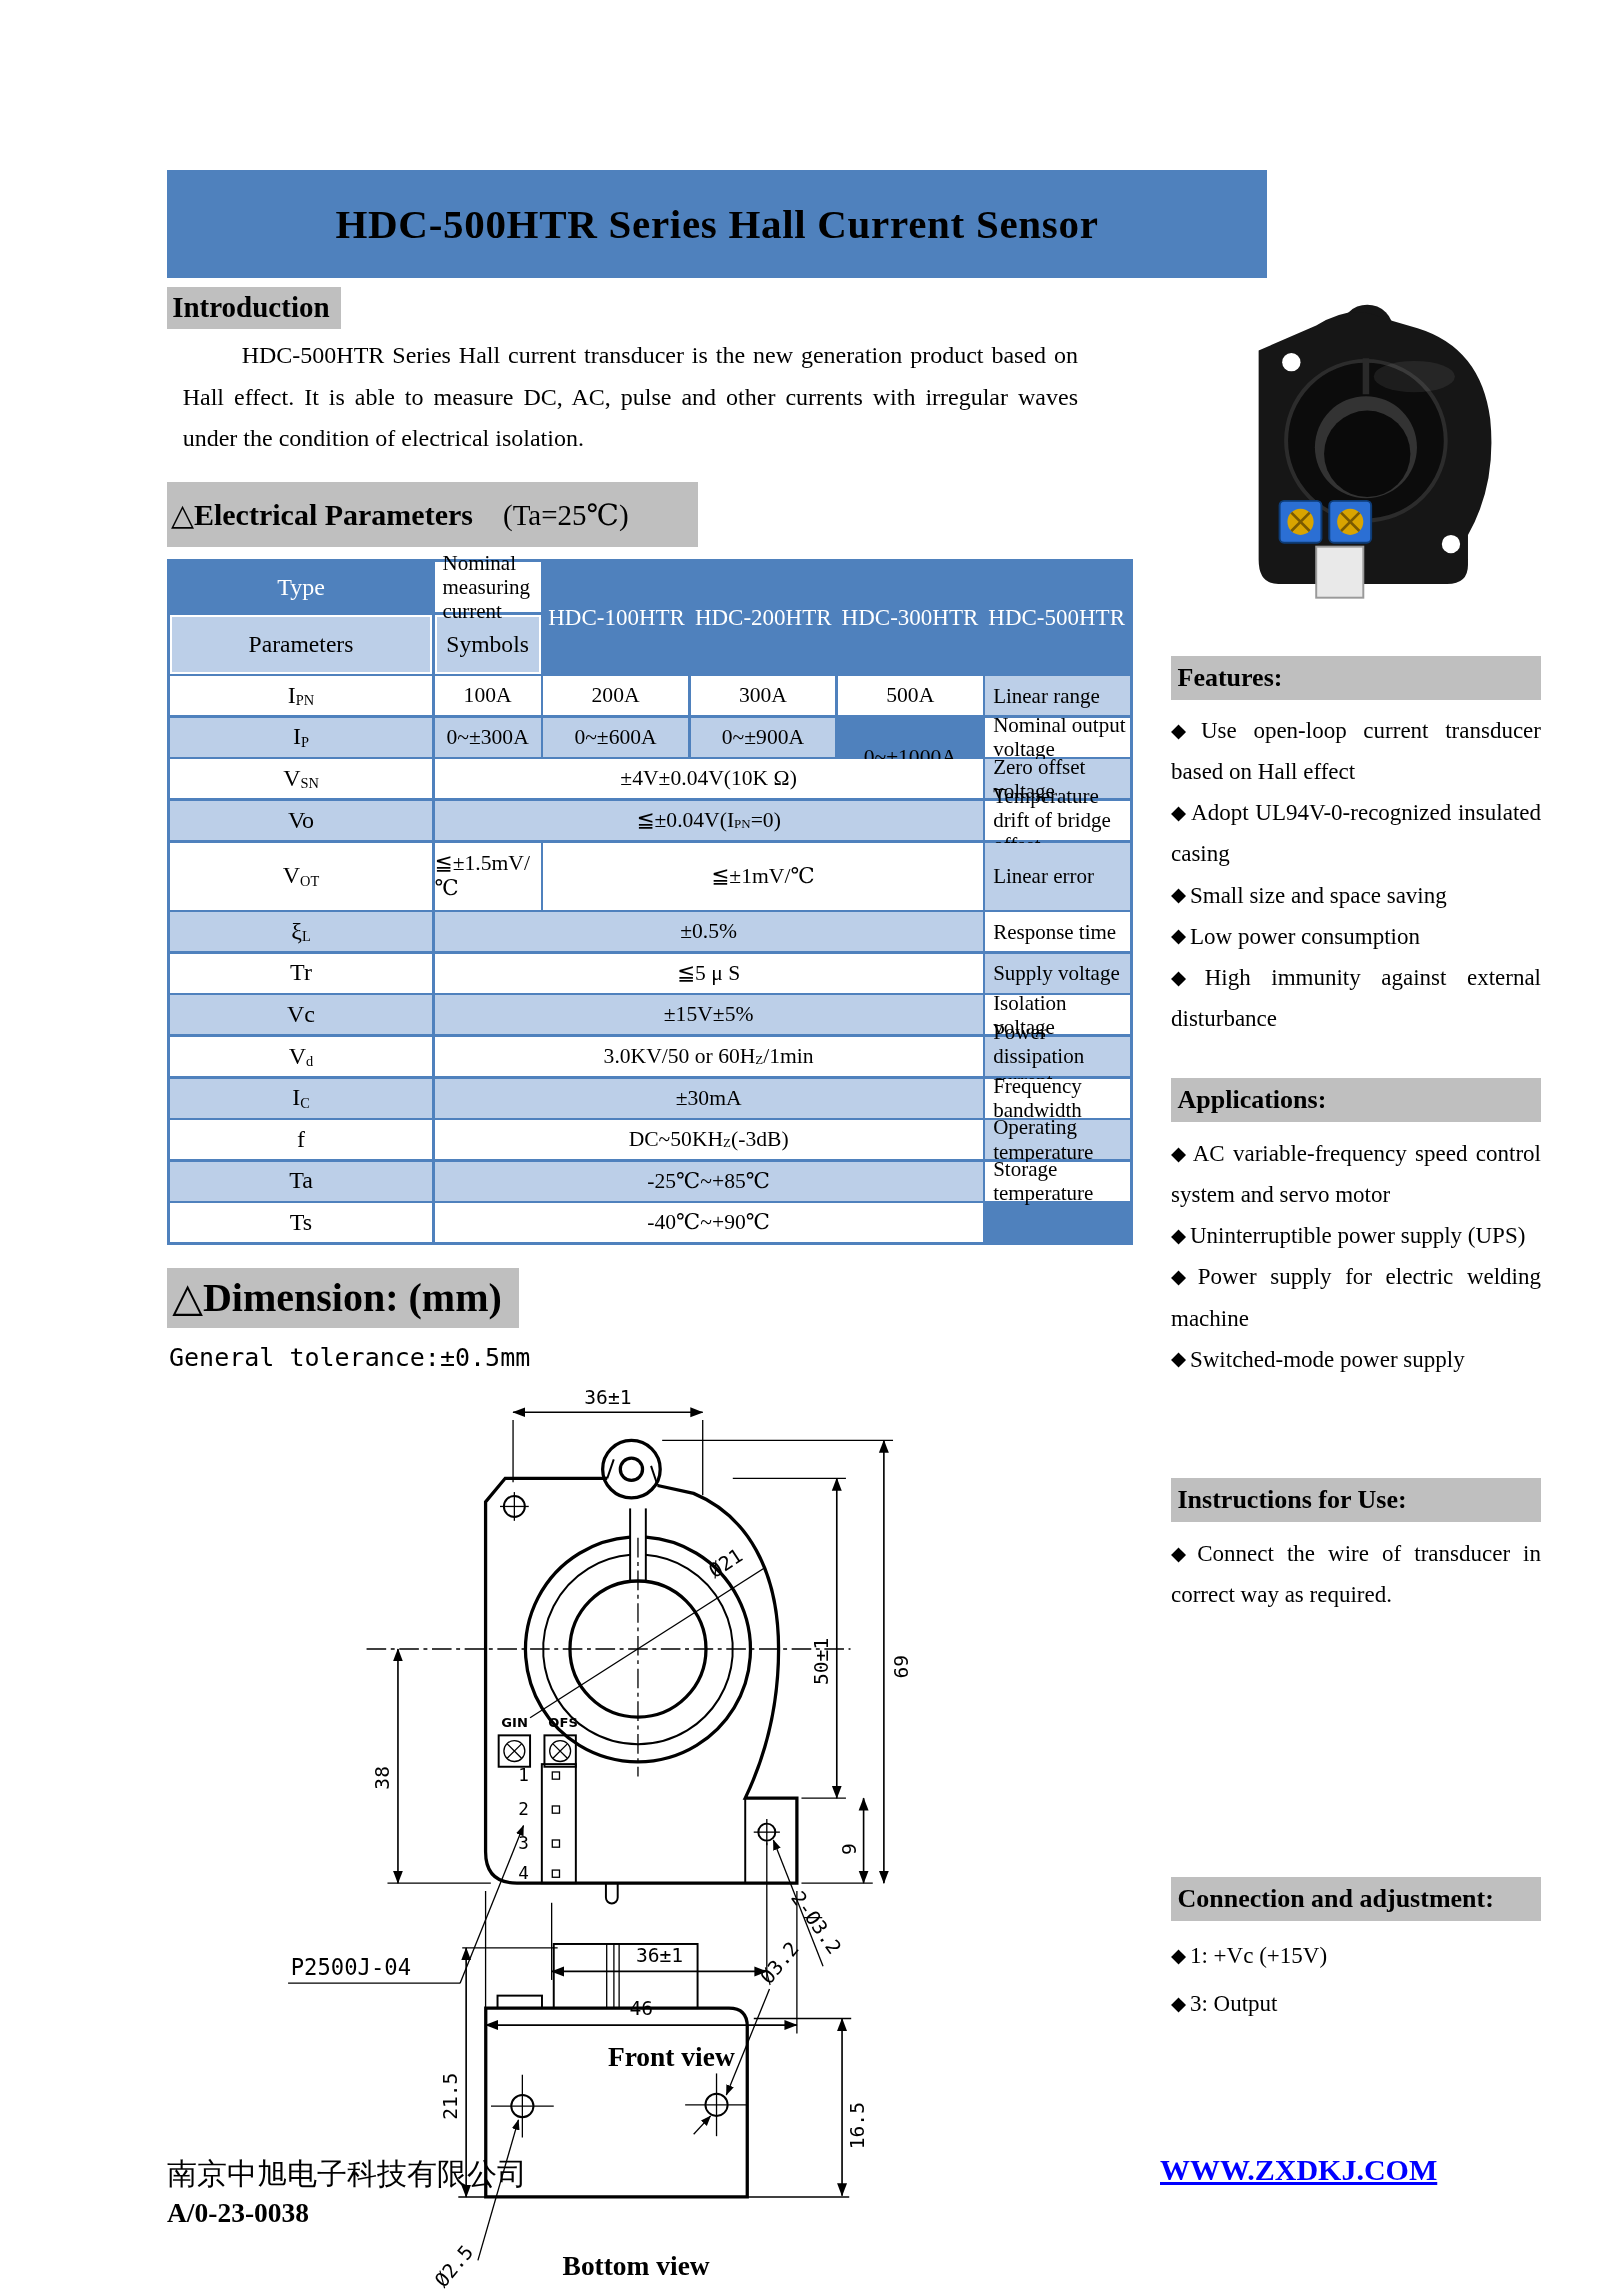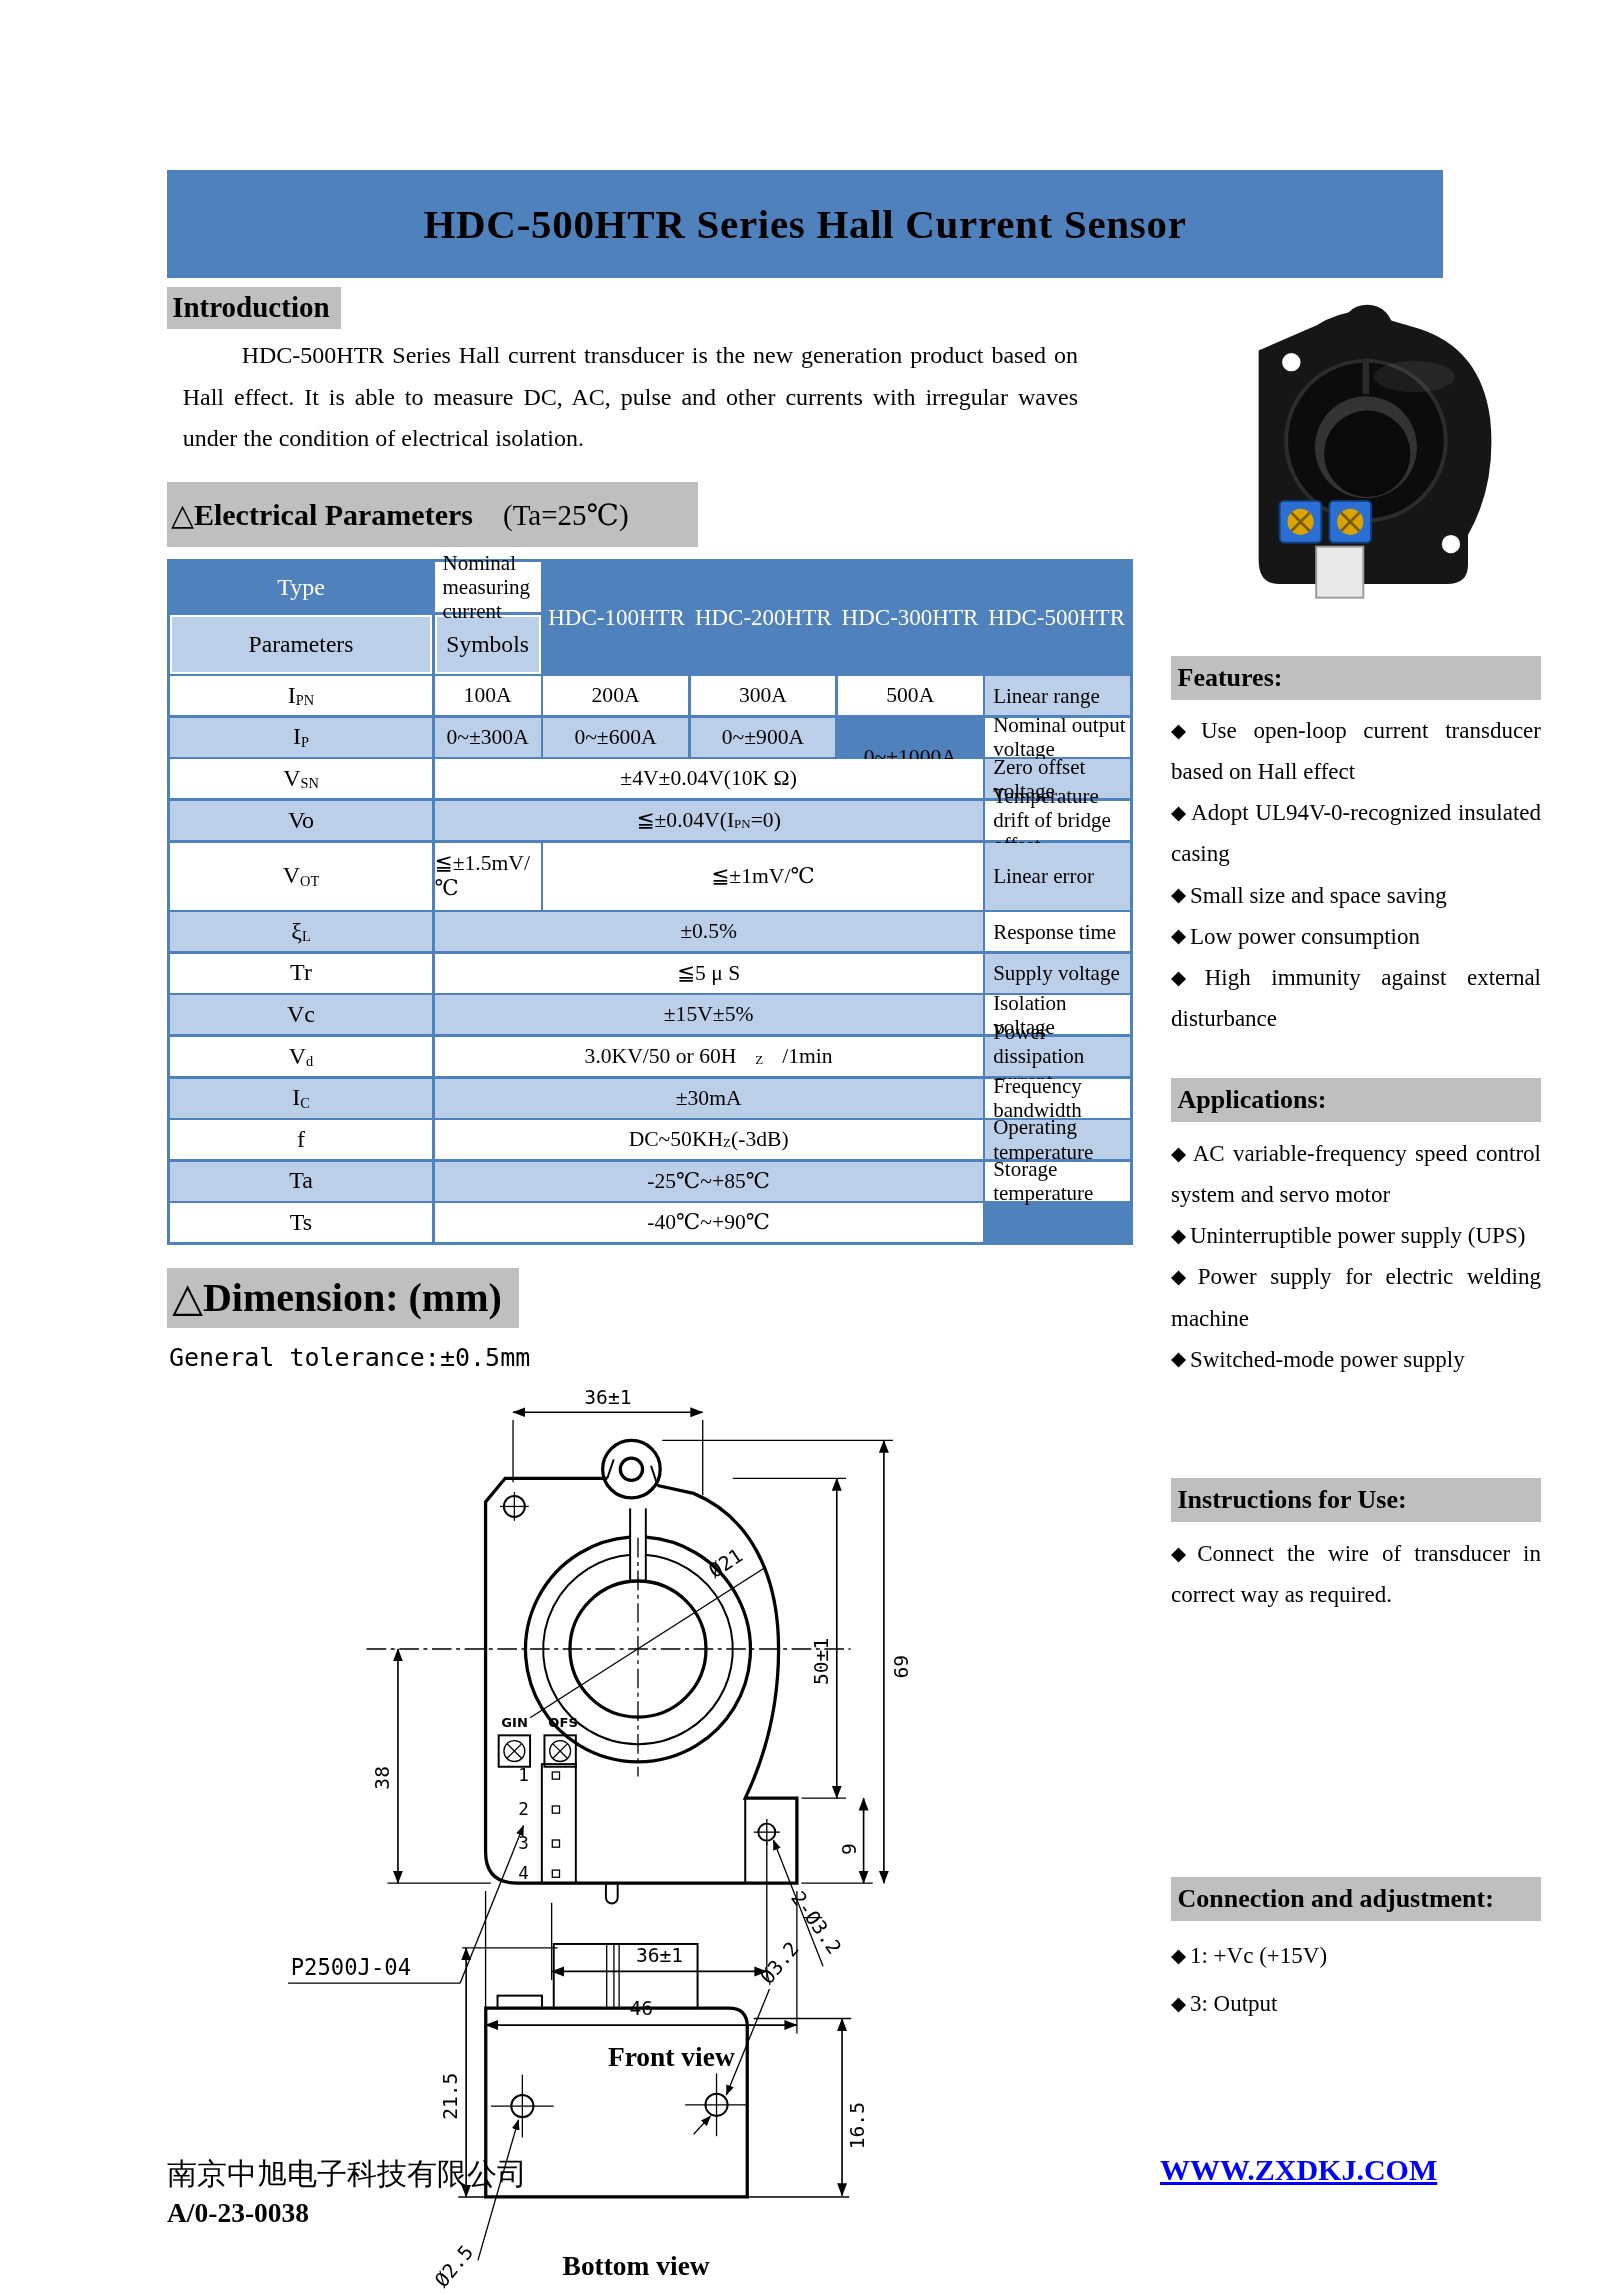--- a/index.html
+++ b/index.html
@@ -1,21 +1,21 @@
 <!DOCTYPE html>
 <html style="font-size:10.5px"><head>
 <meta charset="utf-8">
 <style>
   html,body{margin:0;padding:0;}
   body{width:1623px;height:2295px;position:relative;background:#fff;
        font-family:"Liberation Serif","DejaVu Serif",serif;color:#000;}
   .abs{position:absolute;}
 
   
-  .titlebar{left:167px;top:170px;width:1276px;height:108px;background:#4F81BD;
+  .titlebar{left:167px;top:170px;width:1100px;height:108px;background:#4F81BD;
             display:flex;align-items:center;justify-content:center;}
   .titlebar h1{margin:0;font-size:41px;font-weight:bold;letter-spacing:0.7px;}
 
   
   .lh{background:#BFBFBF;font-weight:bold;display:inline-block;}
   .intro-h{left:167px;top:287px;font-size:29px;padding:3.9px 11.8px 5.2px 5.2px;}
   .elec-h{left:167px;top:482px;width:531px;height:65px;font-size:30px;padding:3.9px 0 3.9px 3.9px;
           display:flex;align-items:center;box-sizing:border-box;}
   .elec-h .cond{font-weight:normal;font-size:29px;margin-left:30px;}
   .dim-h{left:167px;top:1268px;font-size:40px;padding:5.2px 17px 6.5px 5.2px;}
@@ -205,21 +205,21 @@
       <span>Vc</span>
     </div>
     <div class="cell val shade" style="grid-column: span 4;">
       <span>±15V±5%</span>
     </div>
     <div class="cell param plain">Isolation voltage</div>
     <div class="cell sym plain">
       <span>V</span>
       <span class="sub">d</span>
     </div>
-    <div class="cell val plain" style="grid-column: span 4; gap: 19px;">
+    <div class="cell val plain" style="grid-column: span 4;">
       <span>3.0KV/50 or 60H</span>
       <span class="sub">Z</span>
       <span>/1min</span>
     </div>
     <div class="cell param shade">Power dissipation current</div>
     <div class="cell sym shade">
       <span>I</span>
       <span class="sub">C</span>
     </div>
     <div class="cell val shade" style="grid-column: span 4;">

